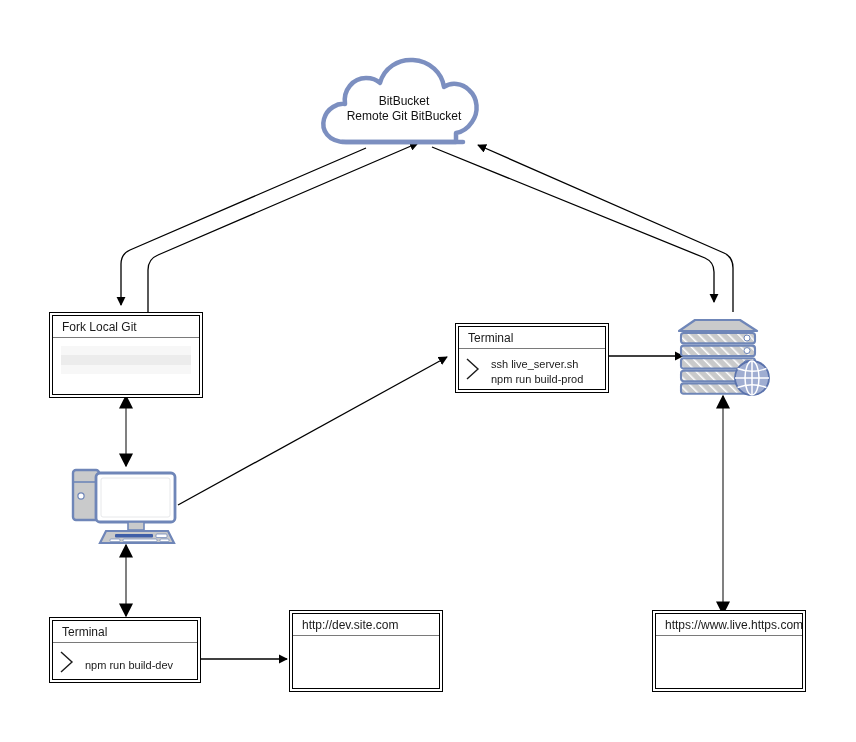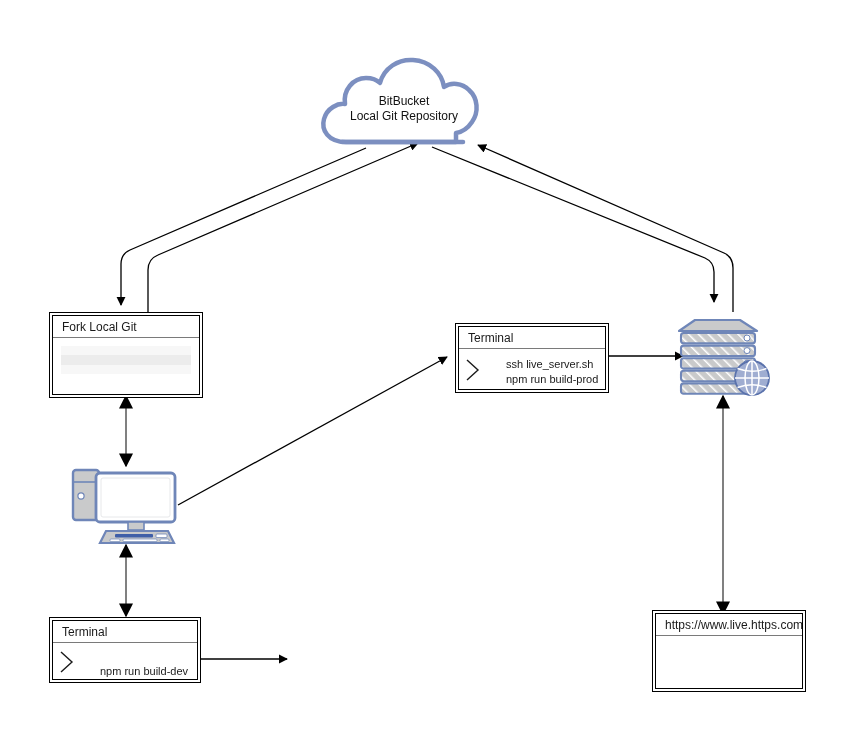--- a/index.html
+++ b/index.html
@@ -65,22 +65,21 @@
         #ececec 9px, #ececec 19px,
         #f7f7f7 19px, #f7f7f7 28px);
   }
 
   
   .term-body {
     padding: 6px 0 0 0;
   }
   .term-row {
     display: flex;
-    align-items: flex-end;
-    gap: 15px;
+    align-items: center;
   }
   .term-prompt {
     flex: 0 0 auto;
     width: 26px;
     padding-left: 6px;
     position: relative;
     height: 30px;
   }
   .term-prompt svg { display: block; }
   .term-lines {
@@ -158,21 +157,21 @@
                C 54 22 59 24 62 27
                C 66 12 80 3 95 4
                C 112 5 124 17 126 31
                C 133 26 144 27 151 34
                C 160 42 161 56 154 66
                C 150 72 144 76 138 77
                L 138 86 Z" fill="#ffffff" stroke="#7c8fc0" stroke-width="4.5" stroke-linejoin="round" stroke-linecap="round"></path>
       <path d="M 24 86 L 145 86" stroke="#7c8fc0" stroke-width="4.5" stroke-linecap="round" fill="none"></path>
     </svg>
     <div class="label" style="top:38px;">BitBucket</div>
-    <div class="label" style="top:53px;">Local Git Repository</div>
+    <div class="label" style="top:53px;">Remote Git BitBucket</div>
   </div>
 
   <div class="win" style="left:52px; top:315px; width:148px; height:80px;">
     <div class="titlebar">Fork Local Git</div>
     <div class="body" style="height:56px;">
       <div class="shade-panel"></div>
     </div>
   </div>
 
   <div class="win" style="left:458px; top:326px; width:148px; height:64px;">
@@ -201,20 +200,24 @@
             <path d="M 2 3 L 13 13 L 2 23" fill="none" stroke="#1a1a1a" stroke-width="1.4"></path>
           </svg>
         </div>
         <div class="term-lines">
           <div class="term-line">npm run build-dev</div>
         </div>
       </div>
     </div>
   </div>
 
+  <div class="win" style="left:292px; top:613px; width:148px; height:76px;">
+    <div class="titlebar">http://dev.site.com</div>
+    <div class="body" style="height:52px;"></div>
+  </div>
 
   <div class="win" style="left:655px; top:613px; width:148px; height:76px;">
     <div class="titlebar">https://www.live.https.com</div>
     <div class="body" style="height:52px;"></div>
   </div>
 
   <div class="pc" style="left:70px; top:463px; width:116px; height:84px;">
     <svg width="116" height="84" viewBox="0 0 116 84">
 
       <rect x="3" y="7" width="26" height="50" rx="3" fill="#c9cacb" stroke="#6f86b8" stroke-width="2.4"></rect>

